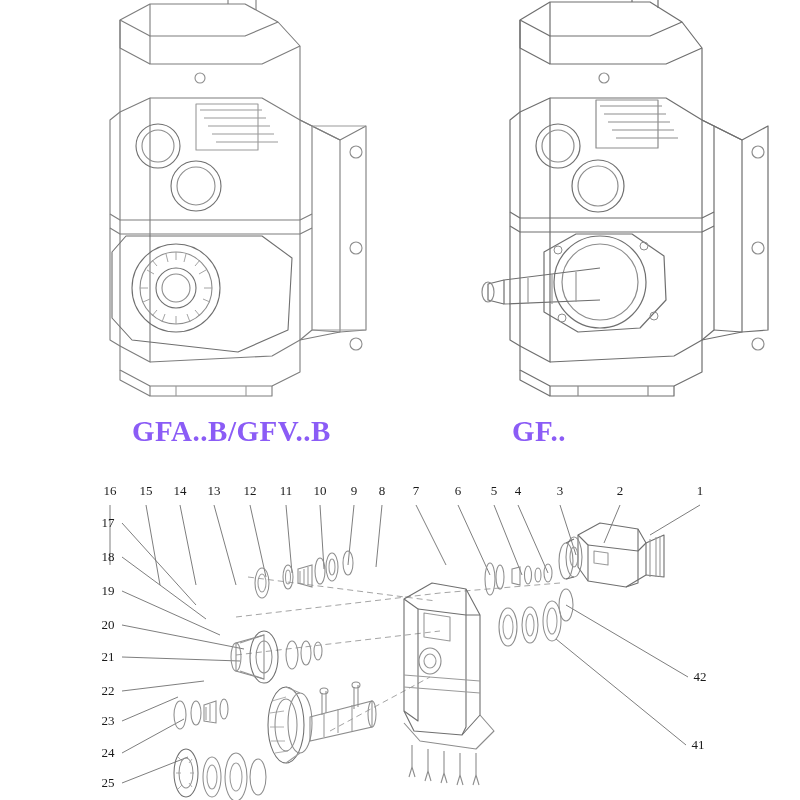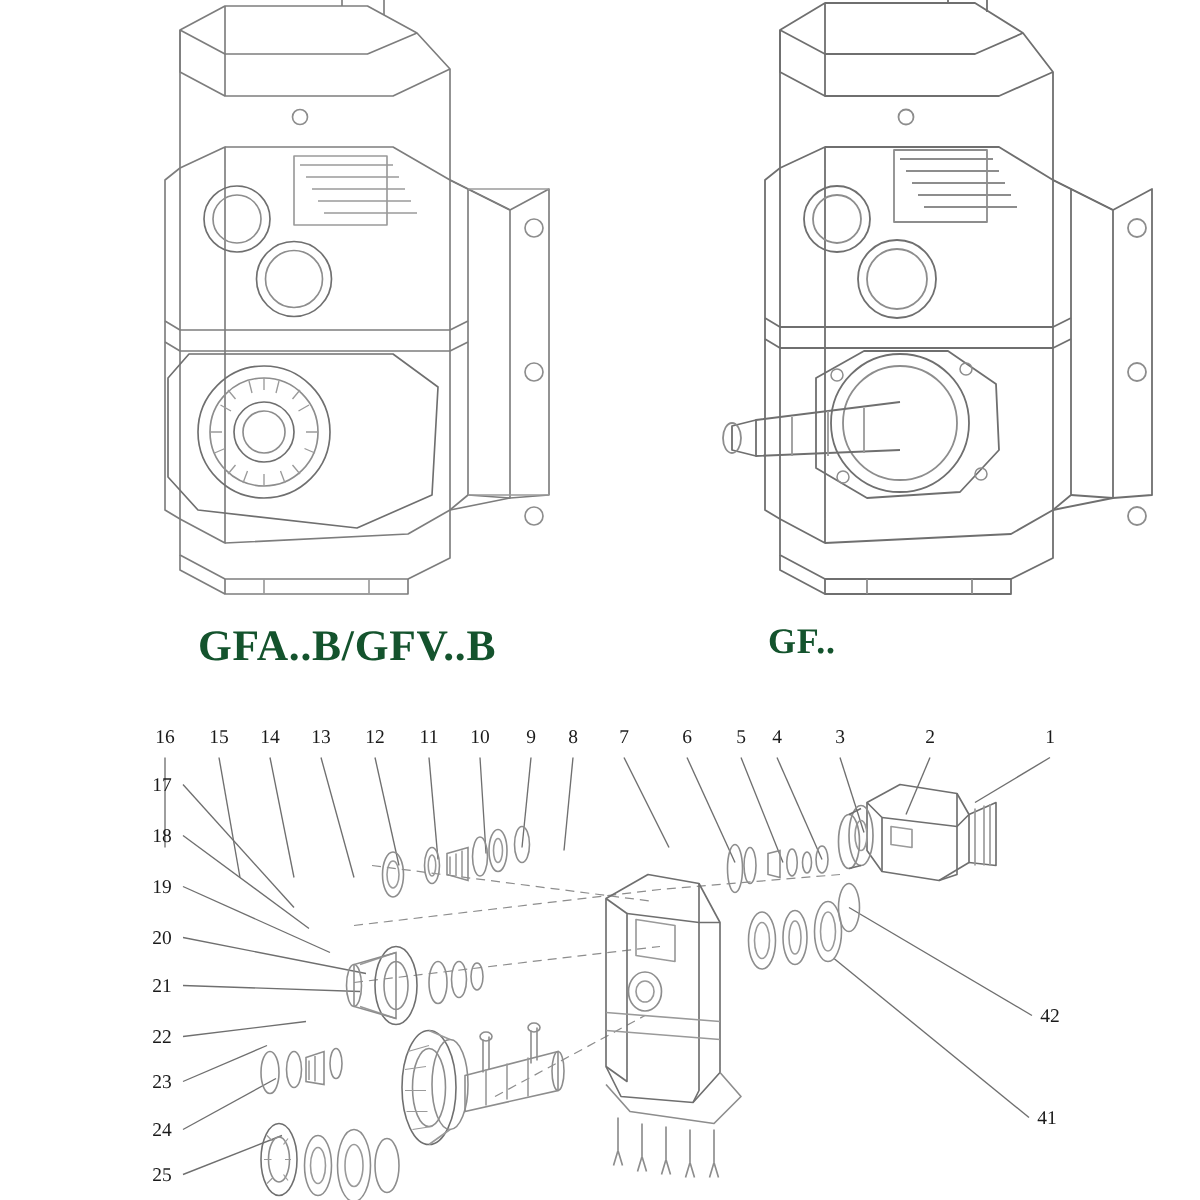--- a/index.html
+++ b/index.html
@@ -16,26 +16,26 @@
   .top-views{position:absolute;left:0;top:0;width:800px;height:400px;}
   .view{position:absolute;top:0;height:400px;width:400px;}
   .view.left{left:0;}
   .view.right{left:400px;}
   .view svg{display:block;width:100%;height:100%;}
 
   
   .caption{
     position:absolute;
     font-weight:bold;
-    color:#14532d;
+    color:#8b5cf6;
     letter-spacing:.5px;
     white-space:nowrap;
   }
   .caption.c1{left:132px;top:415px;font-size:29px;}
-  .caption.c2{left:512px;top:415px;font-size:24px;}
+  .caption.c2{left:512px;top:415px;font-size:29px;}
 
   
   .exploded{position:absolute;left:0;top:465px;width:664px;height:335px;}
   .exploded svg{display:block;width:800px;height:335px;}
   .callout-num{
     font-family:"Liberation Serif", serif;
     font-size:13px;
     fill:#1a1a1a;
   }
 </style>

